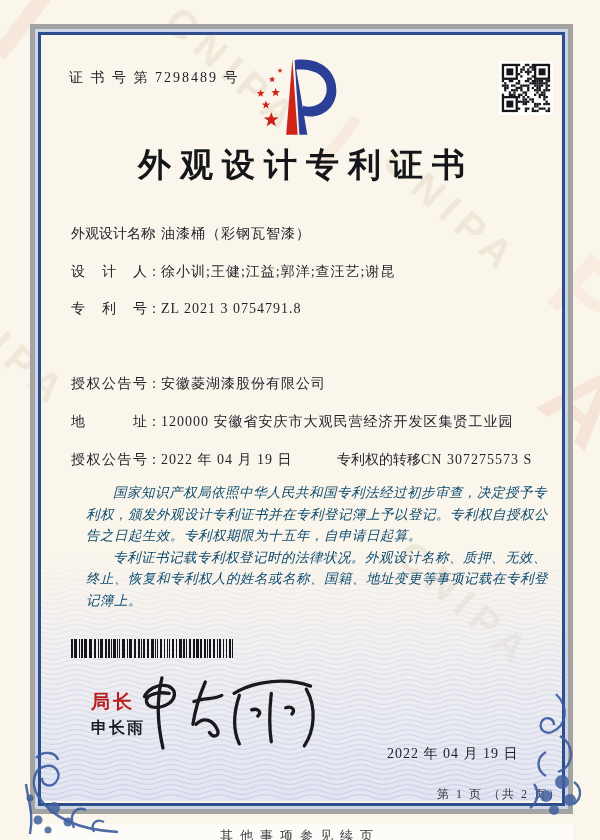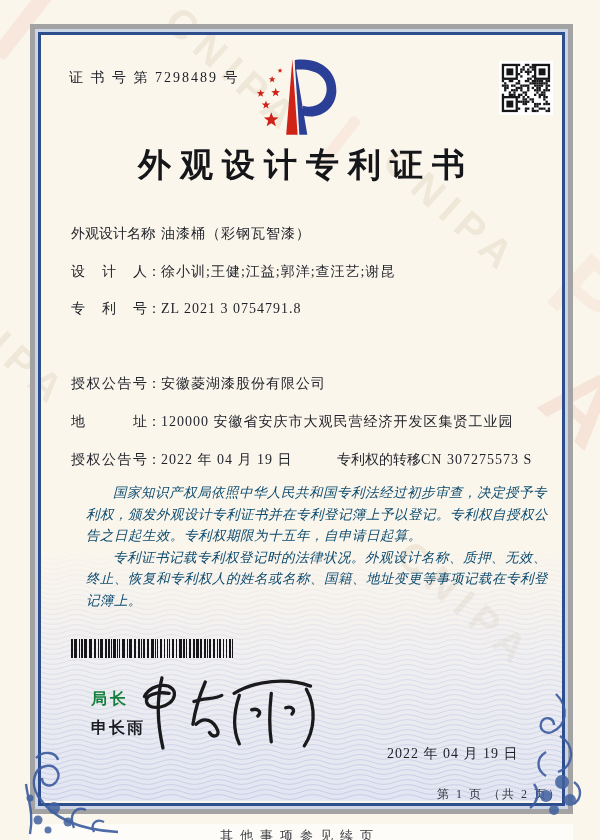--- a/index.html
+++ b/index.html
@@ -35,21 +35,21 @@
   .flabel{display:inline-block;width:76px;text-align:justify;text-align-last:justify;vertical-align:bottom;}
   .fcolon{display:inline-block;}
   .fvalue{letter-spacing:1px;}
   .field-pair2{position:absolute;left:266px;top:0;}
 
   .paras{position:absolute;left:29px;top:447px;width:470px;font-size:13.5px;line-height:21.5px;
          color:#0c4a6e;font-style:italic;margin-left:16px;}
   .paras p{margin:0;text-indent:2em;letter-spacing:.5px;}
 
   .barcode{position:absolute;left:30px;top:604px;width:168px;height:19px;}
-  .signer-role{position:absolute;left:50px;top:654px;font-size:16px;font-weight:bold;color:#15803d;letter-spacing:3px;}
+  .signer-role{position:absolute;left:50px;top:654px;font-size:19px;font-weight:bold;color:#b91c1c;letter-spacing:3px;}
   .signer-name{position:absolute;left:50px;top:683px;font-size:16px;font-weight:bold;color:#1c1d22;letter-spacing:2px;}
   .signature{position:absolute;left:90px;top:634px;width:196px;height:92px;}
   .issue-date{position:absolute;left:346px;top:710px;font-size:14px;color:#1f2128;letter-spacing:1px;}
   .page-footer{position:absolute;left:0;top:751px;width:100%;text-align:right;font-size:12px;
                color:#33343c;letter-spacing:2px;}
 
   
   .ornament-left{position:absolute;left:22px;top:736px;width:98px;height:102px;z-index:3;}
   .ornament-right{position:absolute;left:524px;top:692px;width:64px;height:126px;z-index:3;}
   .below-strip{position:absolute;left:30px;top:824px;width:543px;height:16px;background:#fdfcf8;z-index:1;}

